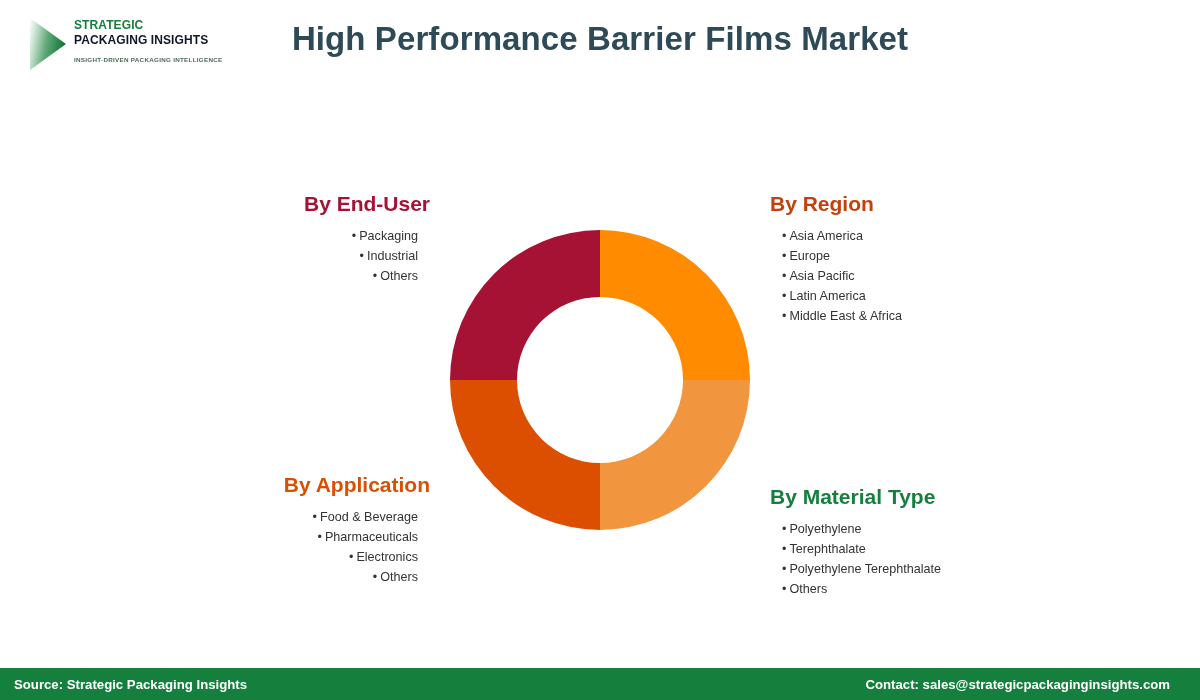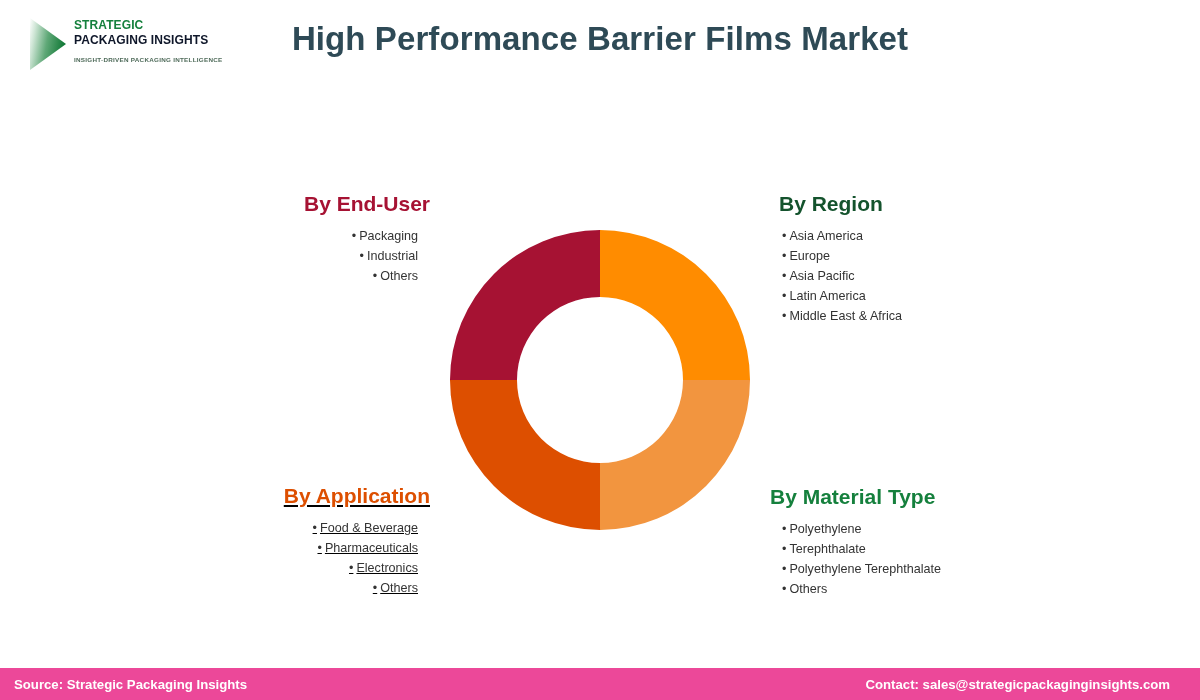--- a/index.html
+++ b/index.html
@@ -111,21 +111,21 @@
     color: #333333;
     padding-right: 3px;
   }
 
   .seg-right { text-align: left; }
   .seg-left  { text-align: right; }
 
   
   #seg-end-user    { left: 190px;  top: 194px;  width: 240px; }
   #seg-region      { left: 770px;  top: 194px;  width: 330px; }
-  #seg-application { left: 180px;  top: 486px;  width: 250px; text-decoration: underline; }
+  #seg-application { left: 180px;  top: 475px;  width: 250px; }
   #seg-material    { left: 770px;  top: 487px;  width: 340px; }
 
   
   .footer {
     position: absolute;
     left: 0;
     bottom: 0;
     width: 1200px;
     height: 32px;
     background: #2a6b55;
@@ -181,21 +181,21 @@
   <div class="seg seg-left" id="seg-end-user">
     <div class="seg-title" id="t-end-user" style="color: rgb(166, 18, 51);">By End-User</div>
     <ul class="seg-list" id="l-end-user">
         <li><span class="bull">•</span><span>Packaging</span></li>
         <li><span class="bull">•</span><span>Industrial</span></li>
         <li><span class="bull">•</span><span>Others</span></li>
       </ul>
   </div>
 
   <div class="seg seg-right" id="seg-region">
-    <div class="seg-title" id="t-region" style="color: #14532d; margin-left: 9px;">By Region</div>
+    <div class="seg-title" id="t-region" style="color: #c2410c;">By Region</div>
     <ul class="seg-list" id="l-region">
         <li><span class="bull">•</span><span>Asia America</span></li>
         <li><span class="bull">•</span><span>Europe</span></li>
         <li><span class="bull">•</span><span>Asia Pacific</span></li>
         <li><span class="bull">•</span><span>Latin America</span></li>
         <li><span class="bull">•</span><span>Middle East &amp; Africa</span></li>
       </ul>
   </div>
 
   <div class="seg seg-left" id="seg-application">
@@ -211,18 +211,18 @@
   <div class="seg seg-right" id="seg-material">
     <div class="seg-title" id="t-material" style="color: #15803d;">By Material Type</div>
     <ul class="seg-list" id="l-material">
         <li><span class="bull">•</span><span>Polyethylene</span></li>
         <li><span class="bull">•</span><span>Terephthalate</span></li>
         <li><span class="bull">•</span><span>Polyethylene Terephthalate</span></li>
         <li><span class="bull">•</span><span>Others</span></li>
       </ul>
   </div>
 
-  <div class="footer" style="background: #ec4899; padding-left: 14px;">
+  <div class="footer" style="background: #15803d; padding-left: 14px;">
     <div class="footer-text">Source: Strategic Packaging Insights</div>
     <div class="footer-text">Contact: sales@strategicpackaginginsights.com</div>
   </div>
 
 </div>
 
 </body></html>

